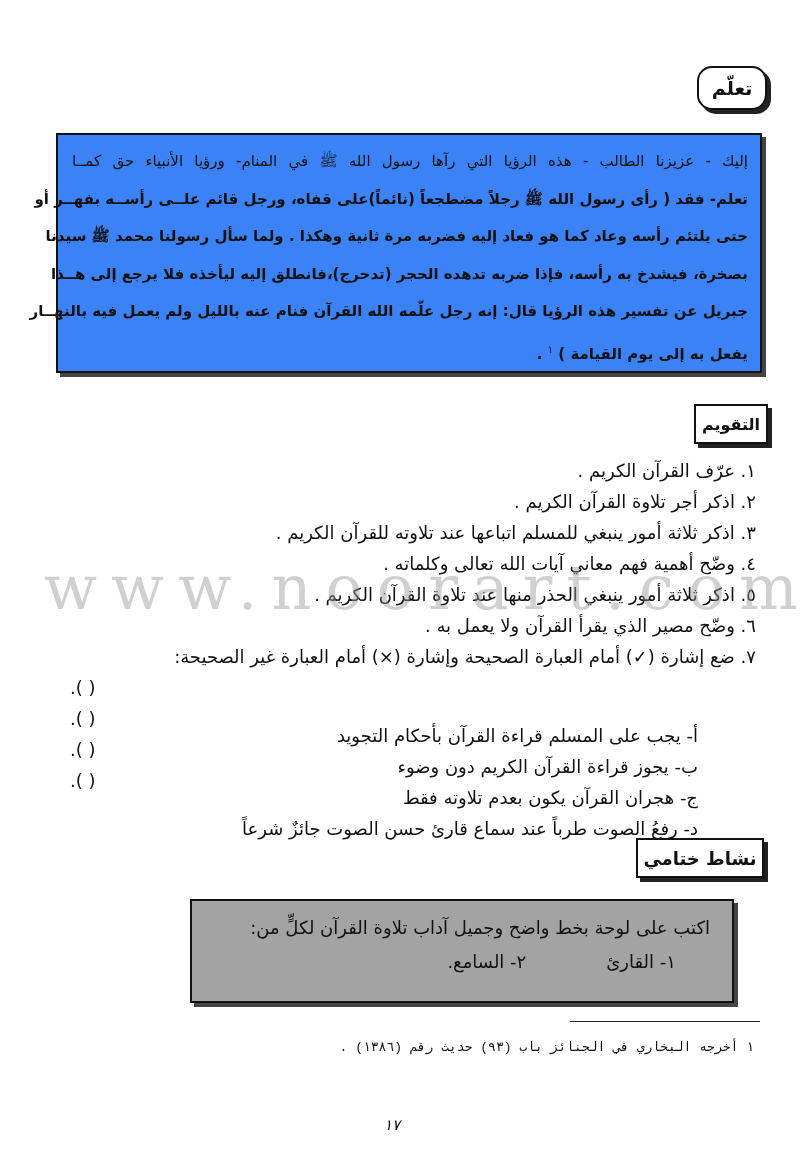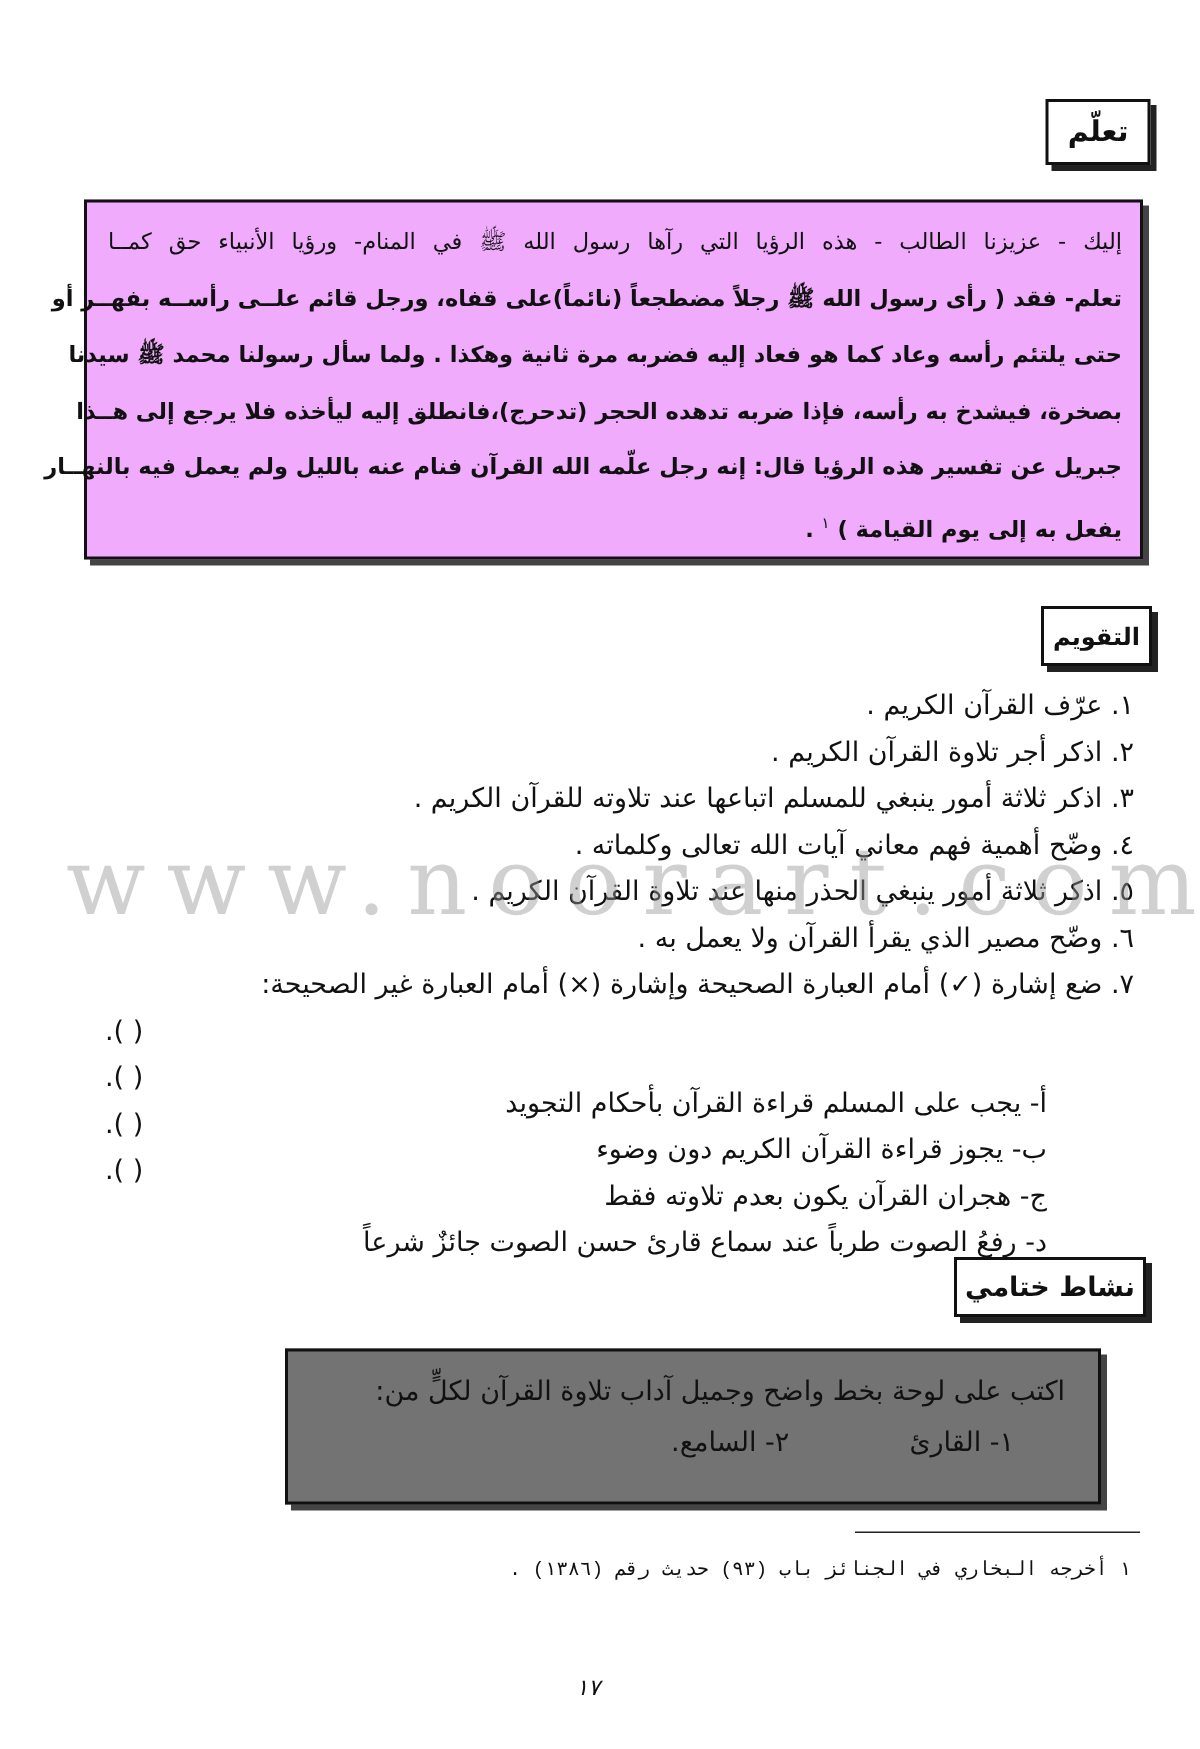--- a/index.html
+++ b/index.html
@@ -12,57 +12,57 @@
   .heading-box {
     position: absolute; background: #fff;
     border: 2px solid #111;
     box-shadow: 4px 4px 0 #222;
     font-weight: bold; font-size: 19px;
     display: flex; align-items: center; justify-content: center;
   }
   .story-box {
     position: absolute; left: 56px; top: 133px; width: 706px; height: 240px;
     border: 2px solid #111; box-shadow: 4px 4px 0 #444;
-    background: #f0abfc; box-sizing: border-box;
+    background: #3b82f6; box-sizing: border-box;
     padding: 8px 12px 0 14px;
   }
   .story-line {
     font-size: 15px; font-weight: bold; line-height: 37.5px;
     white-space: nowrap; text-align: justify; text-align-last: justify;
   }
   .story-line.first { font-weight: normal; }
   .story-line.last { text-align-last: right; }
   sup { font-size: 10px; font-weight: normal; }
   .q-list { position: absolute; right: 44px; top: 455px; width: 700px; }
   .q-item { font-size: 18px; line-height: 31px; white-space: nowrap; }
   .tf-item { font-size: 18px; line-height: 31px; white-space: nowrap; position: relative; height: 31px; }
   .tf-text { position: absolute; right: 58px; margin-top: 48px; }
   .tf-paren { position: absolute; left: 14px; }
   .activity-box {
     position: absolute; left: 190px; top: 899px; width: 544px; height: 104px;
-    border: 2px solid #111; box-shadow: 4px 4px 0 #444; background: #737373;
+    border: 2px solid #111; box-shadow: 4px 4px 0 #444; background: #a3a3a3;
     box-sizing: border-box; padding: 10px 22px 16px 0;
   }
   .act-line { font-size: 18px; line-height: 34px; white-space: nowrap; }
   .act-opts { display: flex; gap: 80px; padding-right: 34px; }
   .footnote-rule { position: absolute; right: 40px; top: 1021px; width: 190px; height: 0; border-top: 1px solid #222; }
   .footnote { position: absolute; right: 46px; top: 1039px; font-size: 13px; font-family: Liberation Mono, monospace; white-space: nowrap; }
   .page-num { position: absolute; left: 384px; top: 1116px; font-size: 15px; direction: ltr; font-style: italic; }
   .watermark {
     position: absolute; left: 0; top: 560px; width: 800px;
     font-family: "DejaVu Serif", serif; font-size: 62px; letter-spacing: 14px;
     color: rgba(150,150,150,0.45); direction: ltr; white-space: nowrap; pointer-events: none;
     line-height: 56px;
     padding-left: 44px;
   }
 </style>
 </head>
 <body>
 
-<div class="heading-box" style="left:697px; top:66px; width:66px; height:40px;">
+<div class="heading-box" style="left:697px; top:66px; width:66px; height:40px;border-radius:15px;">
   <span>تعلّم</span>
 </div>
 
 <div class="story-box">
   <div class="story-line first">إليك - عزيزنا الطالب - هذه الرؤيا التي رآها رسول الله ﷺ في المنام- ورؤيا الأنبياء حق كمــا</div>
   <div class="story-line">تعلم- فقد ( رأى رسول الله ﷺ رجلاً مضطجعاً (نائماً)على قفاه، ورجل قائم علــى رأســه بفهــر أو</div>
   <div class="story-line">حتى يلتئم رأسه وعاد كما هو فعاد إليه فضربه مرة ثانية وهكذا . ولما سأل رسولنا محمد ﷺ سيدنا</div>
   <div class="story-line">بصخرة، فيشدخ به رأسه، فإذا ضربه تدهده الحجر (تدحرج)،فانطلق إليه ليأخذه فلا يرجع إلى هــذا</div>
   <div class="story-line">جبريل عن تفسير هذه الرؤيا قال: إنه رجل علّمه الله القرآن فنام عنه بالليل ولم يعمل فيه بالنهــار</div>
   <div class="story-line last">

